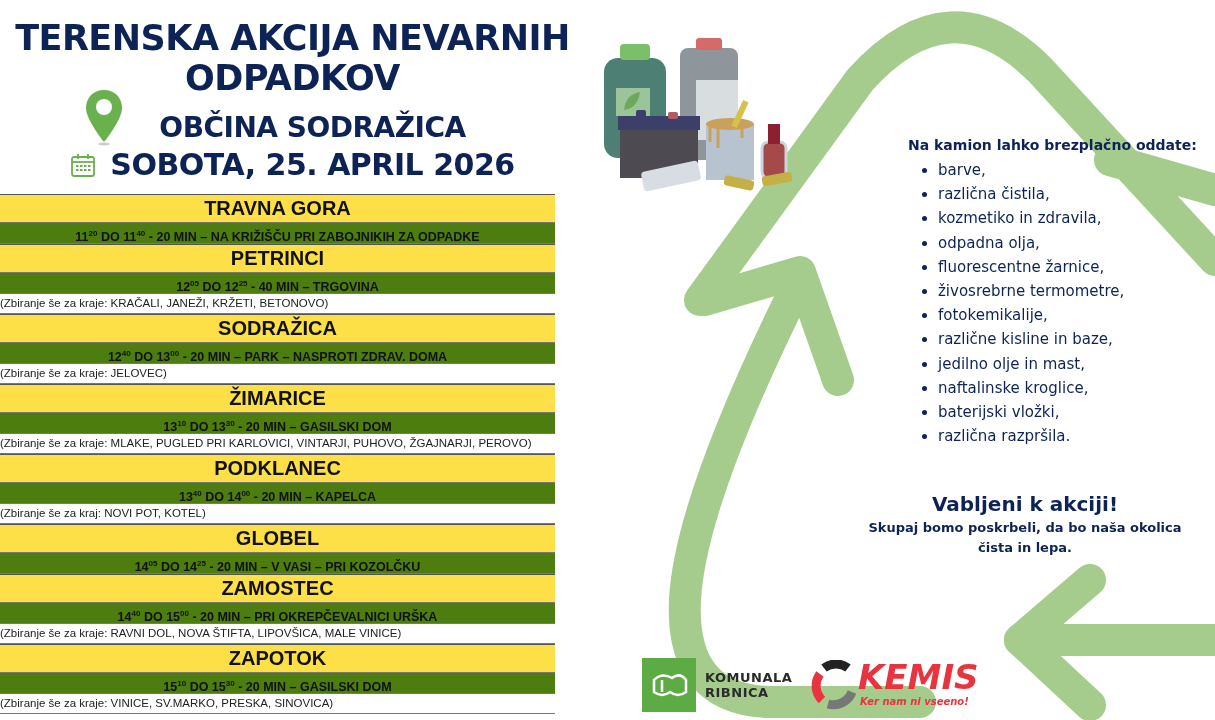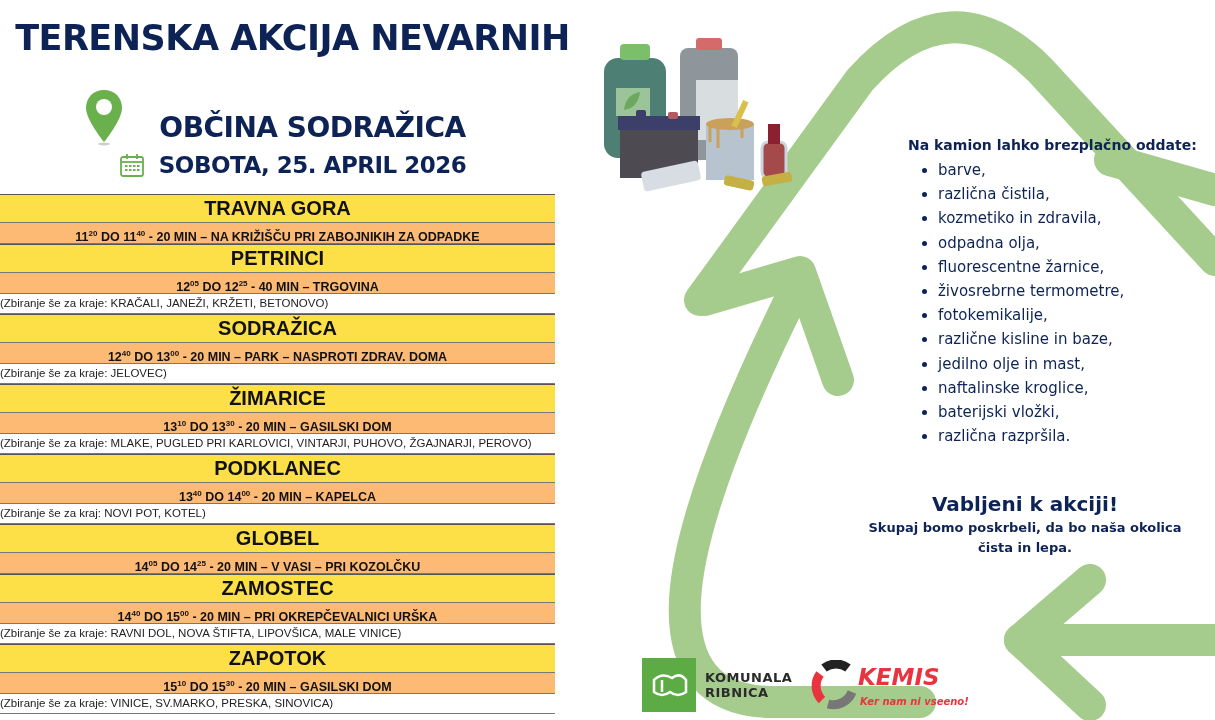--- a/index.html
+++ b/index.html
@@ -13,36 +13,36 @@
     text-align: center; color: #0d2356;
     font-family: "DejaVu Sans", sans-serif; font-weight: bold;
     font-size: 35px; line-height: 40px; letter-spacing: -0.5px;
   }
   .subline {
     position: absolute; left: 0; width: 585px; text-align: center;
     color: #0d2356; font-family: "DejaVu Sans", sans-serif; font-weight: bold;
     letter-spacing: -0.5px;
   }
   .sub1 { top: 110px; font-size: 28px; line-height: 36px; }
-  .sub2 { top: 148px; font-size: 23px; line-height: 34px; }
+  .sub2 { top: 148px; font-size: 30px; line-height: 34px; }
   .sub-inner { display: inline-flex; align-items: center; gap: 8px; }
   .pin { position: absolute; left: 84px; top: 88px; width: 40px; height: 58px; }
   .cal { display: inline-block; width: 26px; height: 26px; margin-right: 6px; vertical-align: middle; }
 
   .schedule {
     position: absolute; left: 0; top: 194px; width: 555px;
     font-family: "Liberation Sans", sans-serif;
   }
   .loc-h {
     background: #fde047; text-align: center; font-weight: bold;
     font-size: 20px; height: 27px; line-height: 27px; color: #111;
     border-top: 1.5px solid #555; border-bottom: 1.5px solid #777;
   }
   .time-row {
-    background: #fdba74; text-align: center; font-weight: bold;
+    background: #4d7c0f; text-align: center; font-weight: bold;
     font-size: 12.5px; height: 20px; line-height: 21px; color: #111;
     border-bottom: 1.5px solid #777;
   }
   .time-row sup { font-size: 8px; vertical-align: 5px; }
   .note-row {
     background: #fff; text-align: left; font-size: 11.5px;
     height: 19px; line-height: 19px; color: #222;
     border-bottom: 1.5px solid #777; white-space: nowrap;
   }
 
@@ -65,21 +65,21 @@
   .cta-t { font-weight: bold; font-size: 13px; line-height: 20px; }
 
   .logo-kr { position: absolute; left: 642px; top: 658px; width: 54px; height: 54px; background: #5cab45; }
   .logo-kr-text {
     position: absolute; left: 705px; top: 670px; color: #2b2b2b;
     font-family: "DejaVu Sans", sans-serif; font-weight: bold; font-size: 13px; line-height: 15px; letter-spacing: 0.5px;
   }
   .kemis-ring { position: absolute; left: 810px; top: 660px; width: 48px; height: 50px; }
   .kemis-word {
     position: absolute; left: 858px; top: 659px; color: #e8343e;
-    font-family: "DejaVu Sans", sans-serif; font-weight: bold; font-style: italic; font-size: 23px; line-height: 36px;
+    font-family: "DejaVu Sans", sans-serif; font-weight: bold; font-style: italic; font-size: 34px; line-height: 36px;
   }
   .kemis-slogan {
     position: absolute; left: 860px; top: 696px; color: #e8343e;
     font-family: "DejaVu Sans", sans-serif; font-style: italic; font-weight: bold; font-size: 10px;
   }
 </style>
 </head>
 <body>
 
 <svg class="arrows" viewBox="0 0 1215 720">
@@ -93,20 +93,21 @@
 
     <path d="M 705 300 L 800 272 L 838 380"></path>
 
     <path d="M 1215 640 L 1020 640"></path>
     <path d="M 1090 580 L 1020 640 L 1090 705"></path>
   </g>
 </svg>
 
 <div class="title">
   <div>TERENSKA AKCIJA NEVARNIH</div>
+  <div>ODPADKOV</div>
 </div>
 
 <svg class="pin" viewBox="0 0 40 58">
   <path d="M20 2 C9 2 2 10 2 20 C2 32 20 54 20 54 C20 54 38 32 38 20 C38 10 31 2 20 2 Z" fill="#6ab04c"></path>
   <circle cx="20" cy="19" r="8" fill="#ffffff"></circle>
   <ellipse cx="20" cy="56" rx="6" ry="1.5" fill="#cccccc"></ellipse>
 </svg>
 
 <div class="subline sub1">
   <span style="display:inline-block;width:40px"></span><span>OBČINA SODRAŽICA</span>

